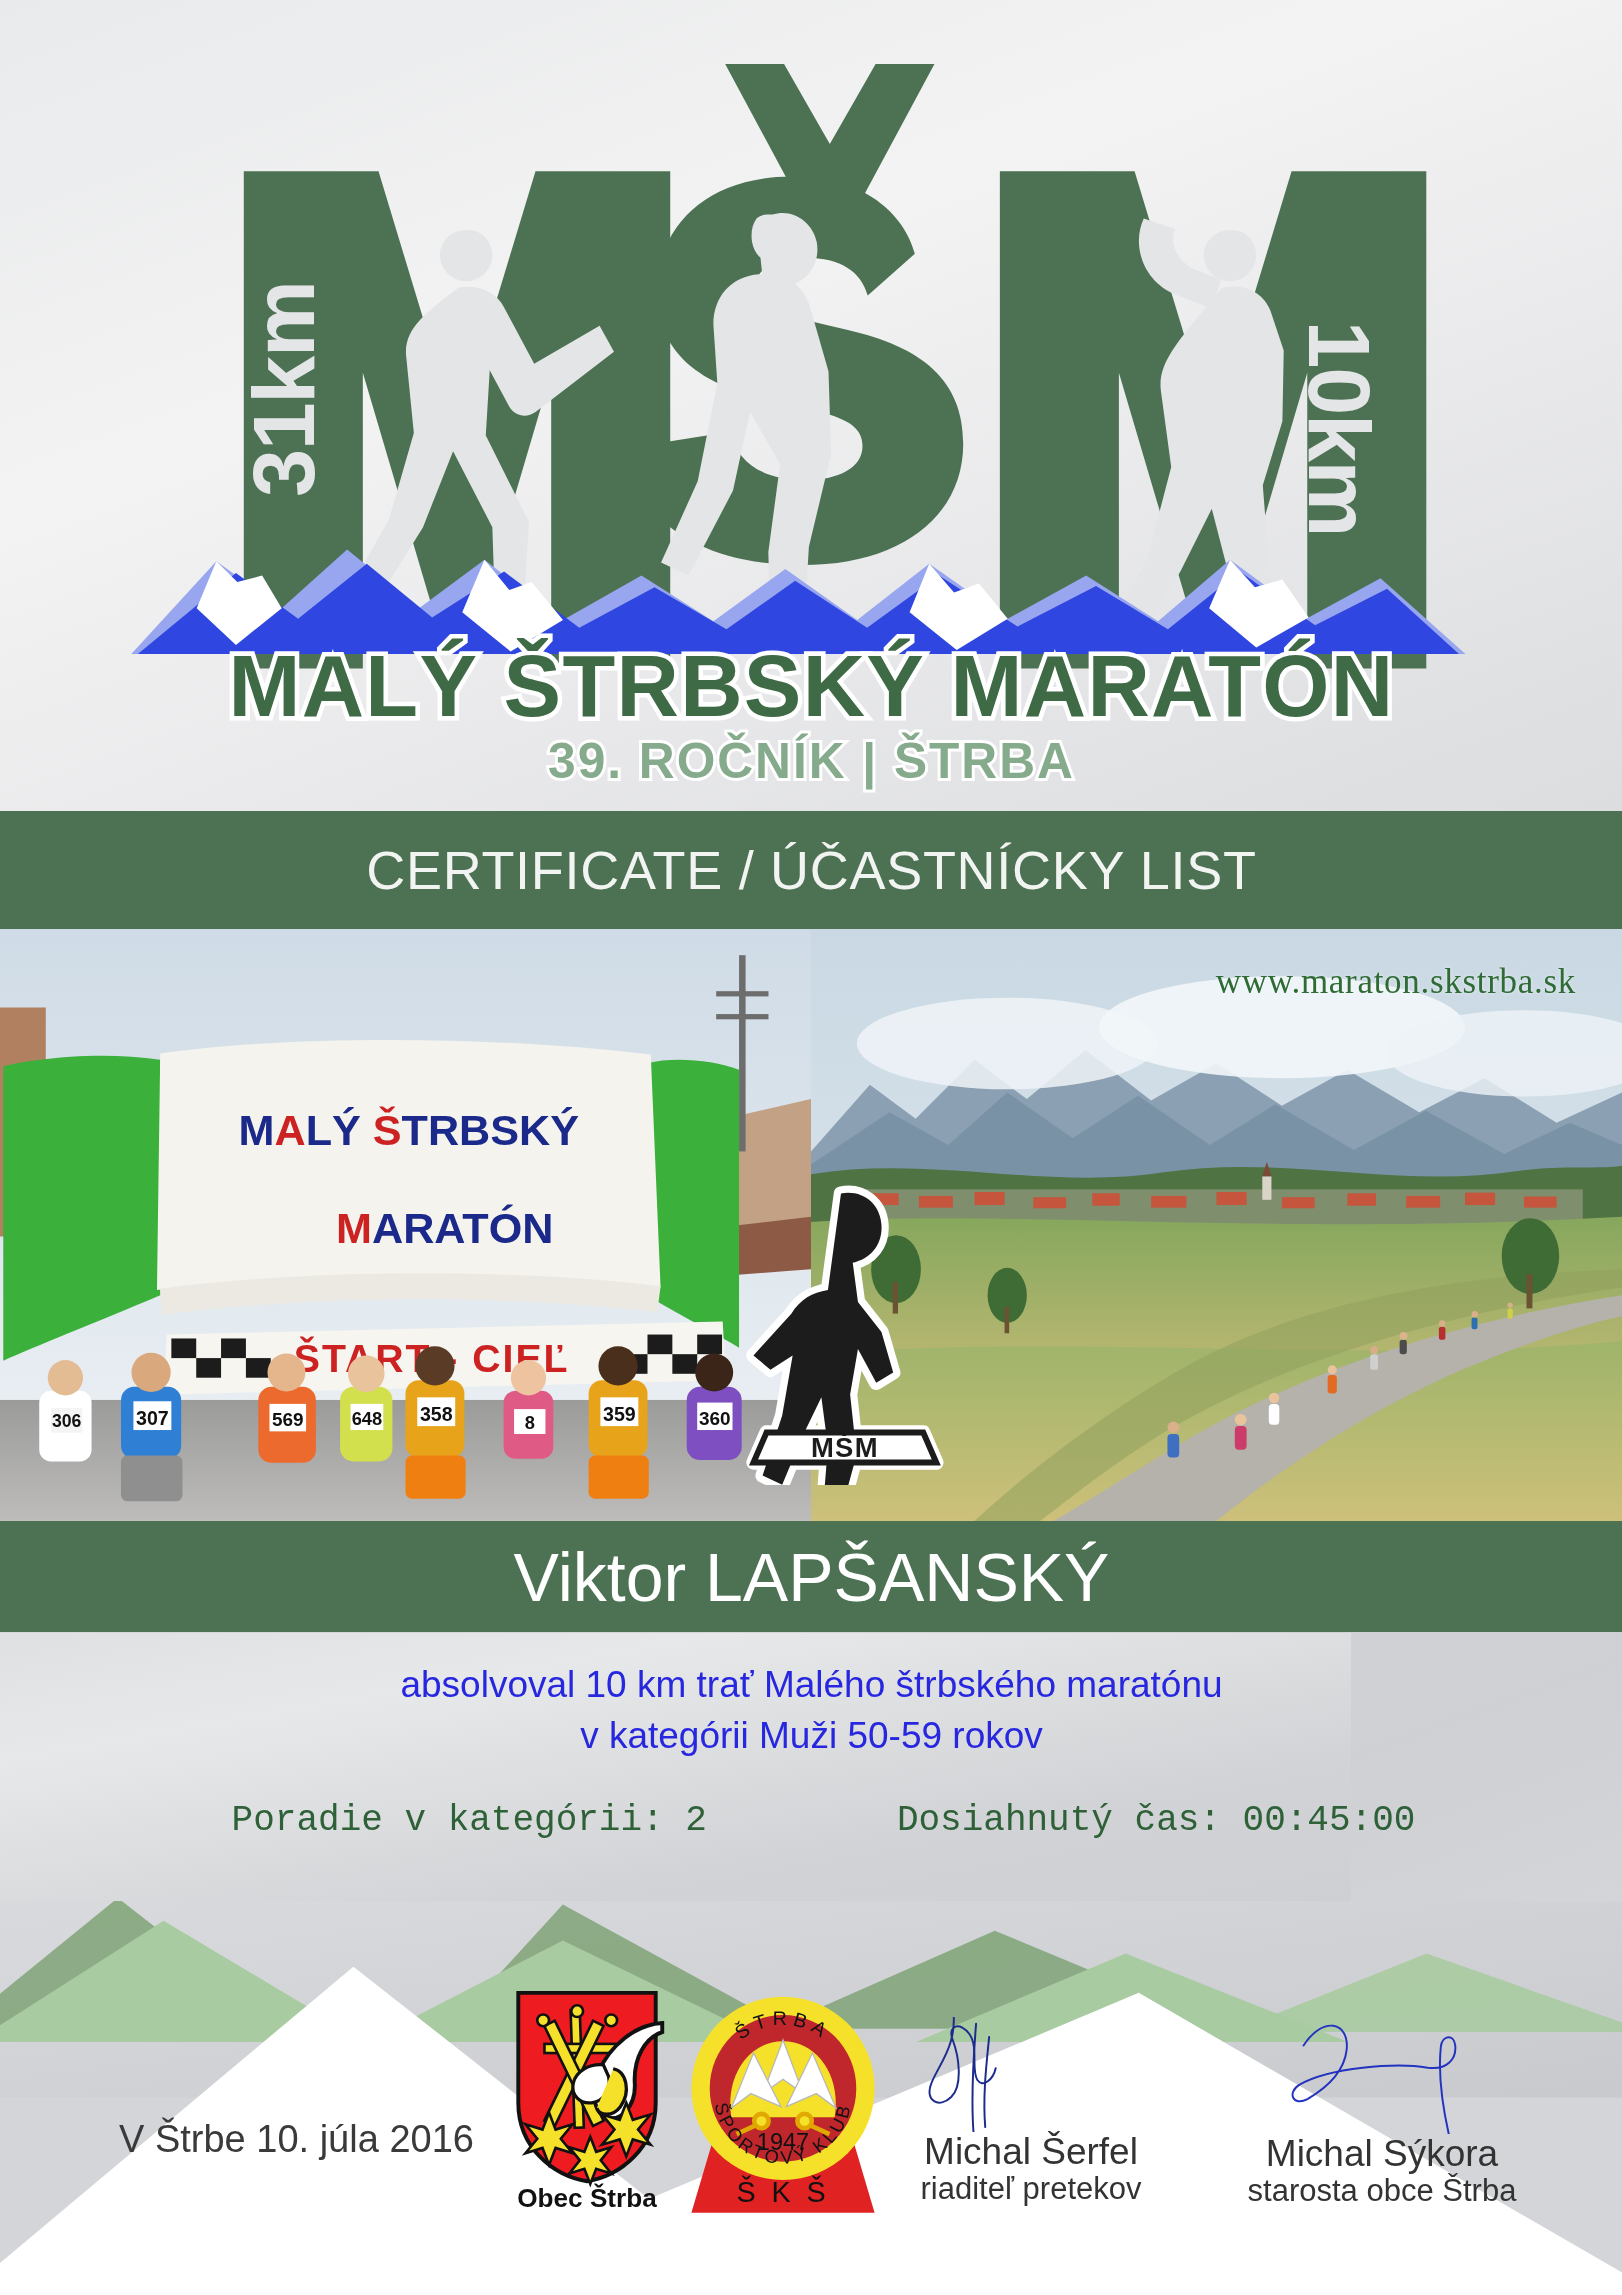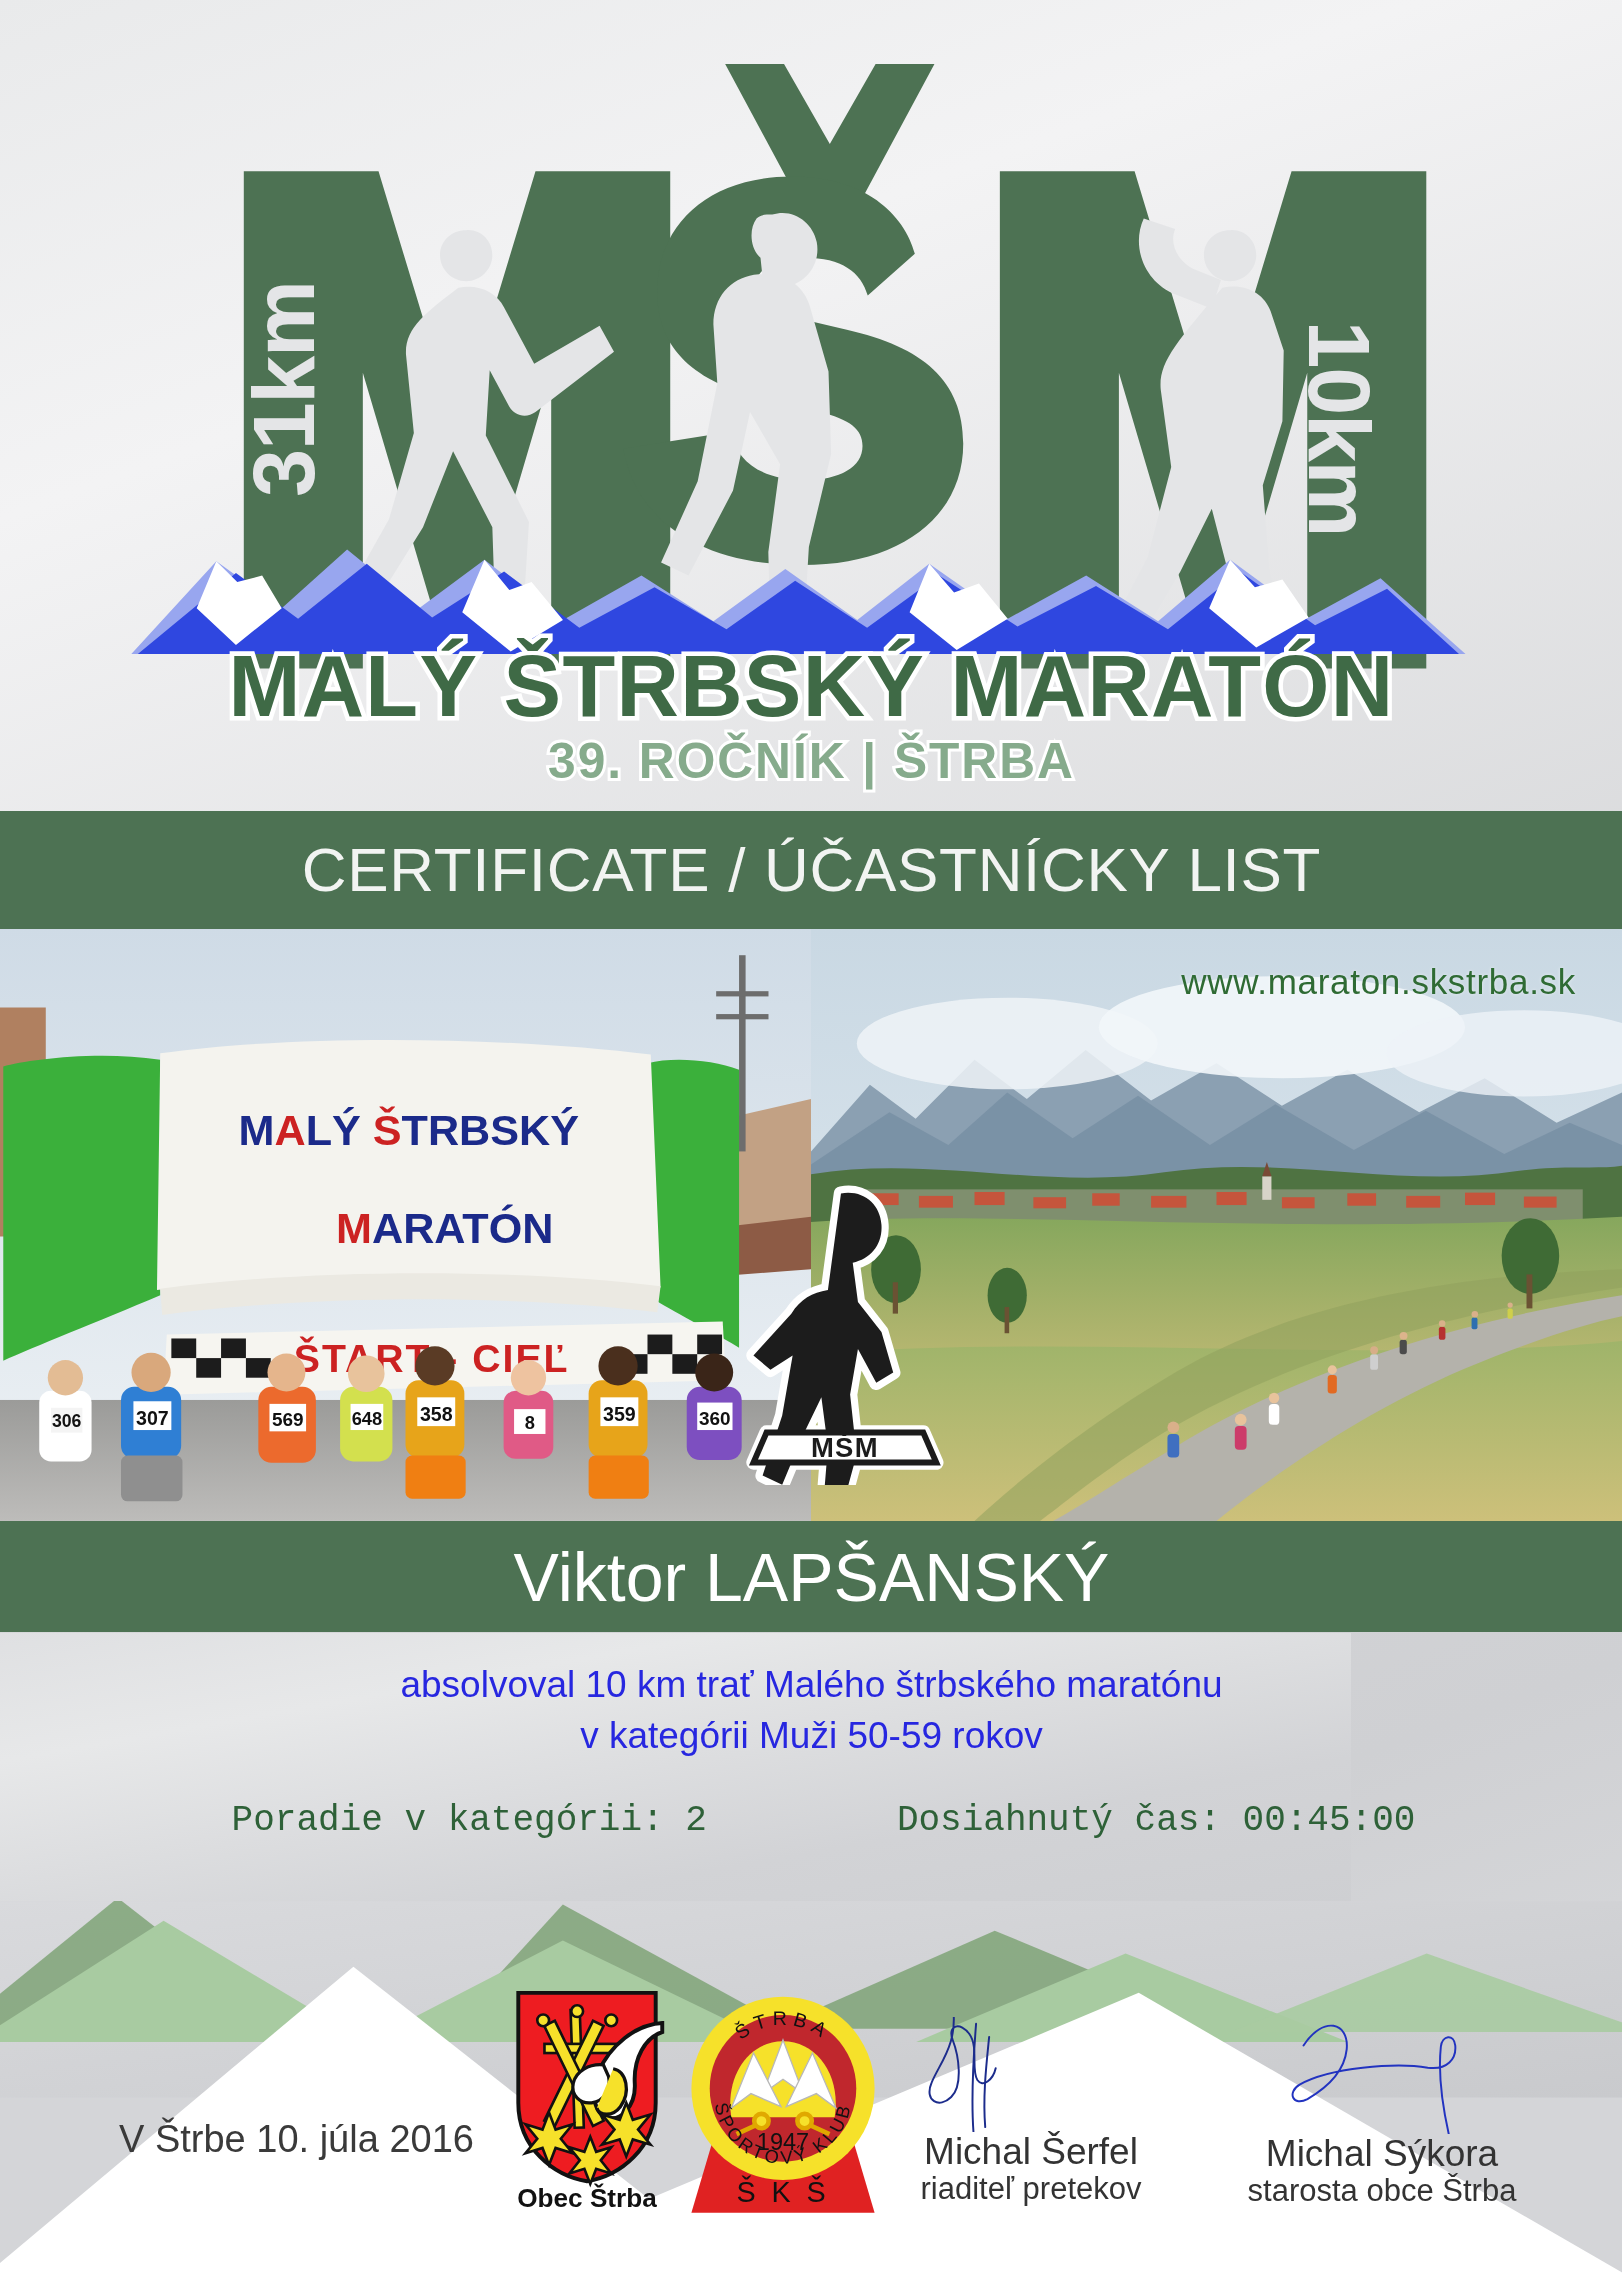--- a/index.html
+++ b/index.html
@@ -12,30 +12,30 @@
     background:linear-gradient(160deg,#e9eaeb 0%,#f3f3f4 18%,#d7d8da 55%,#cfd0d3 78%,#dcdddf 100%);
   }
 
   
   .logo-area{position:absolute;left:0;top:0;width:1623px;height:811px;}
   .logo-svg{position:absolute;left:0;top:0;width:1623px;height:811px;}
 
   
   .cert-band{position:absolute;left:0;top:811px;width:1623px;height:118px;
     background:#4d7253;display:flex;align-items:center;justify-content:center;}
-  .cert-band-text{color:#f2f4f2;font-size:62px;font-weight:400;letter-spacing:0.7px;
+  .cert-band-text{color:#f2f4f2;font-size:54px;font-weight:400;letter-spacing:0.7px;
     white-space:nowrap;line-height:1;}
 
   
   .photo-strip{position:absolute;left:0;top:929px;width:1623px;height:592px;overflow:hidden;
     display:flex;}
   .photo-left{position:relative;width:811px;height:592px;overflow:hidden;
     background:linear-gradient(#b9c3cc 0%,#9aa5ae 40%,#8c8c8c 100%);}
   .photo-right{position:relative;width:811px;height:592px;overflow:hidden;
-    background:linear-gradient(#b8c6d2 0%,#9fb2c0 22%,#7f9a82 36%,#7fa05f 55%,#96a martes 60%);}
+    background:linear-gradient(#b8c6d2 0%,#9fb2c0 22%,#7f9a82 36%,#7fa05f 55%,#96a martes 60%);font-family:Liberation Serif, serif;}
   .photo-svg{position:absolute;left:0;top:0;}
   .site-url{position:absolute;top:33px;right:46px;color:#2f6b34;font-size:35px;
     letter-spacing:0.7px;white-space:nowrap;text-shadow:0 0 3.9px rgba(255,255,255,.55);}
   .msm-cut{position:absolute;left:743px;top:1171px;width:209px;height:314px;}
 
   
   .name-band{position:absolute;left:0;top:1521px;width:1623px;height:111px;
     background:#4d7253;display:flex;align-items:center;justify-content:center;}
   .name-text{color:#ffffff;font-size:68px;font-weight:400;white-space:nowrap;line-height:1;}
 

